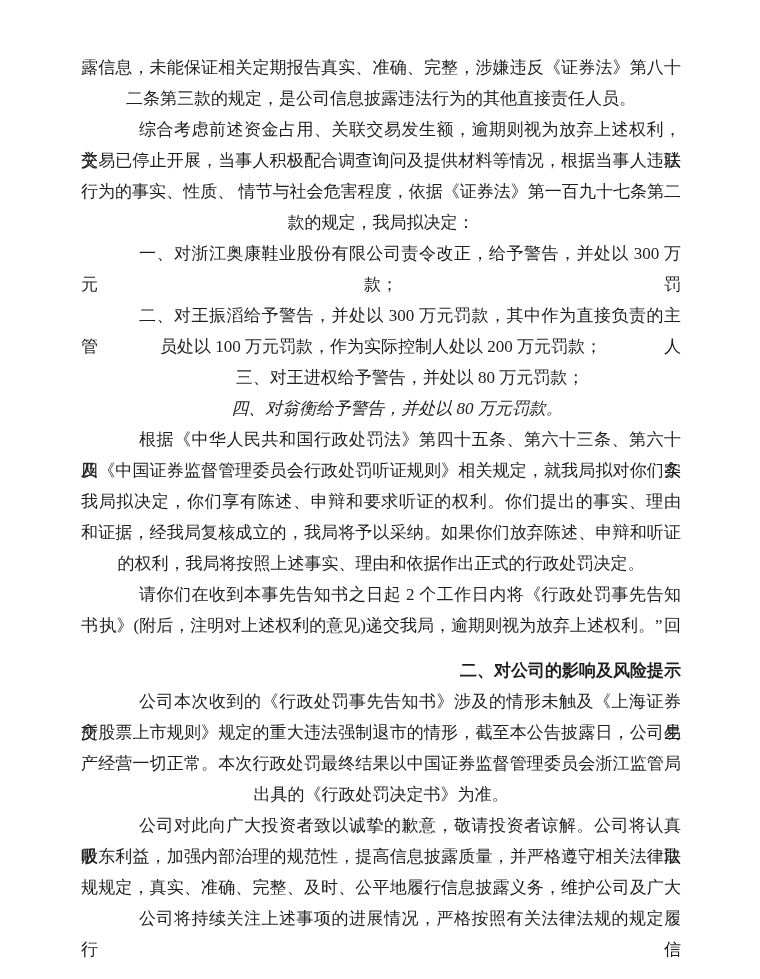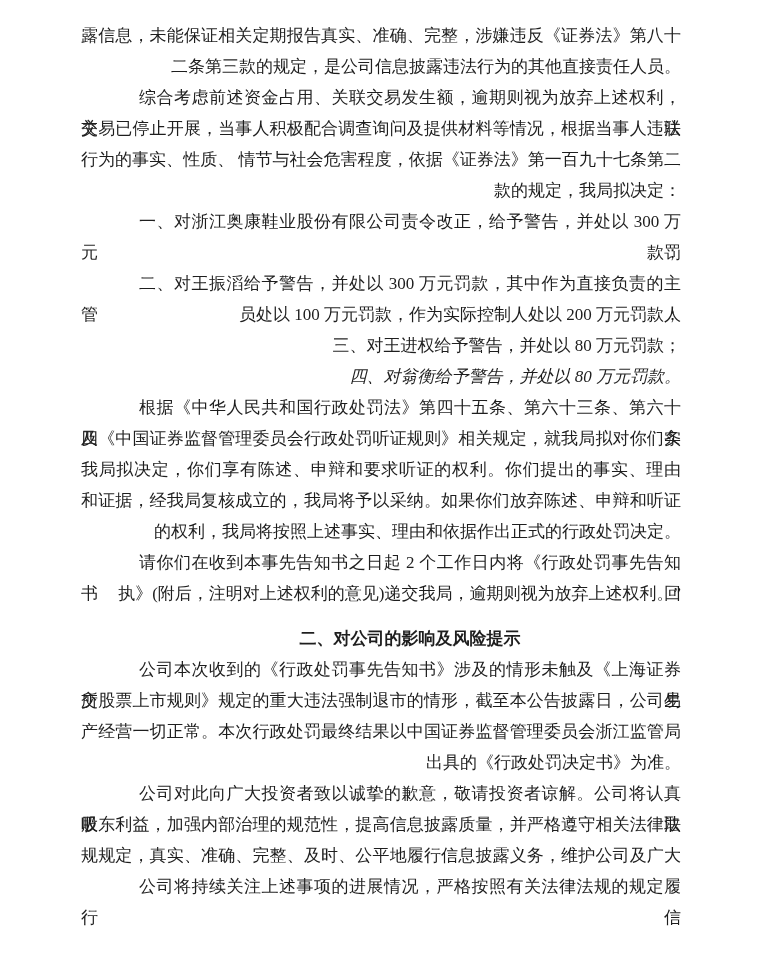--- a/index.html
+++ b/index.html
@@ -25,40 +25,41 @@
   .line {
     height: 31px;
     line-height: 31px;
     font-size: 17px;
     text-align: justify;
     text-align-last: justify;
     text-justify: inter-character;
     overflow: visible;
   }
   .line.last {
-    text-align: right;
+    text-align: center;
     text-align-last: auto;
   }
   .block.paragraph .line.first,
   .block.heading .line.first {
     text-indent: 58px;
   }
   .block.paragraph-small-indent .line.first {
     text-indent: 32px;
     font-style: italic;
   }
   .block.continuation .line.first {
     text-indent: 0;
+    margin-top: 32px;
   }
   .block.heading {
     margin-top: 14px;
     font-weight: bold;
   }
   .block.heading .line {
-    text-align: center;
+    text-align: right;
     text-align-last: auto;
   }
 </style>
 </head>
 <body style="background: rgb(255, 255, 255); color: rgb(30, 30, 30);">
 
 <div class="doc">
     <div class="block continuation">
       <div class="line first">露信息，未能保证相关定期报告真实、准确、完整，涉嫌违反《证券法》第八十</div>
       <div class="line last">二条第三款的规定，是公司信息披露违法行为的其他直接责任人员。</div>

